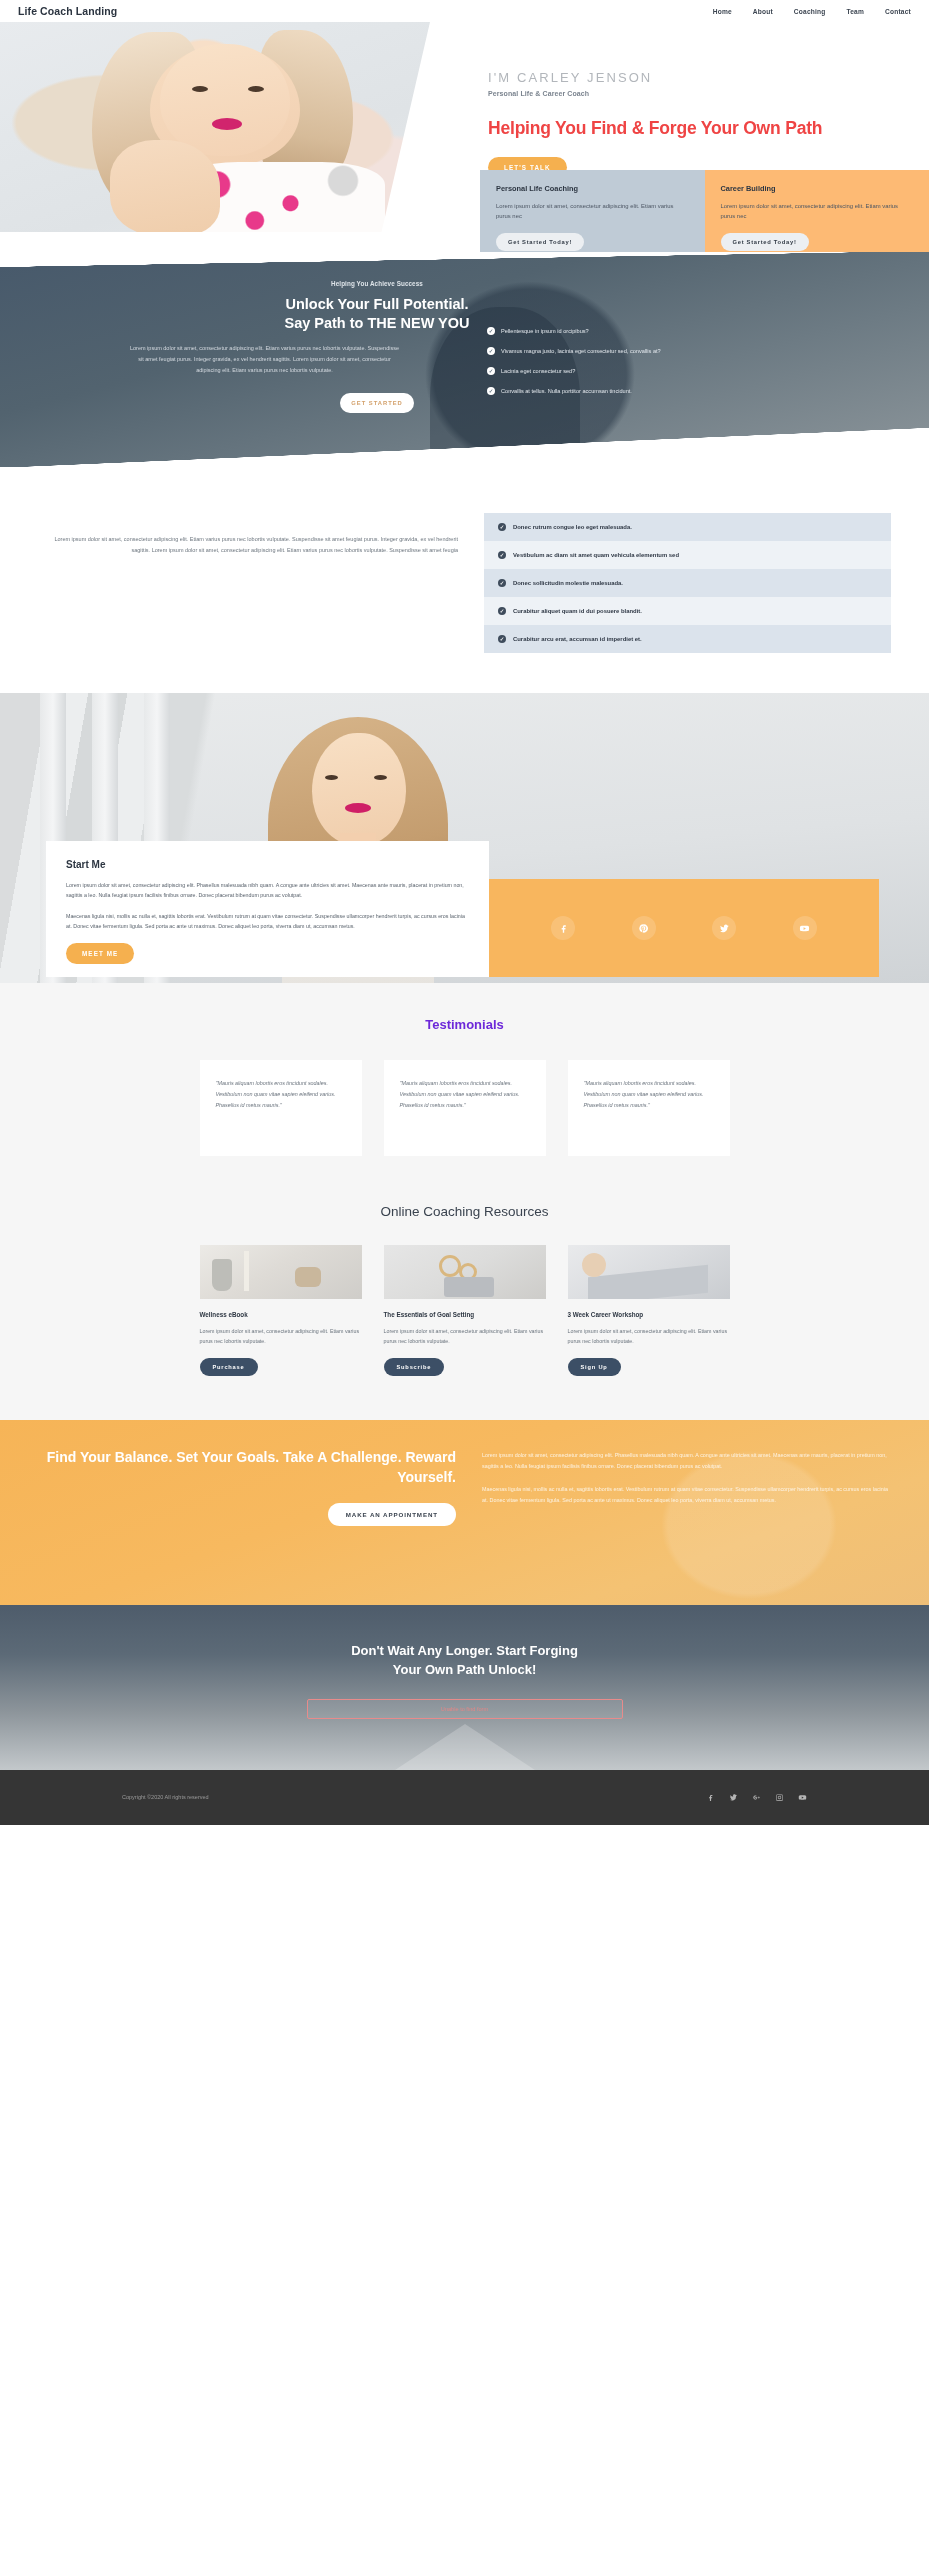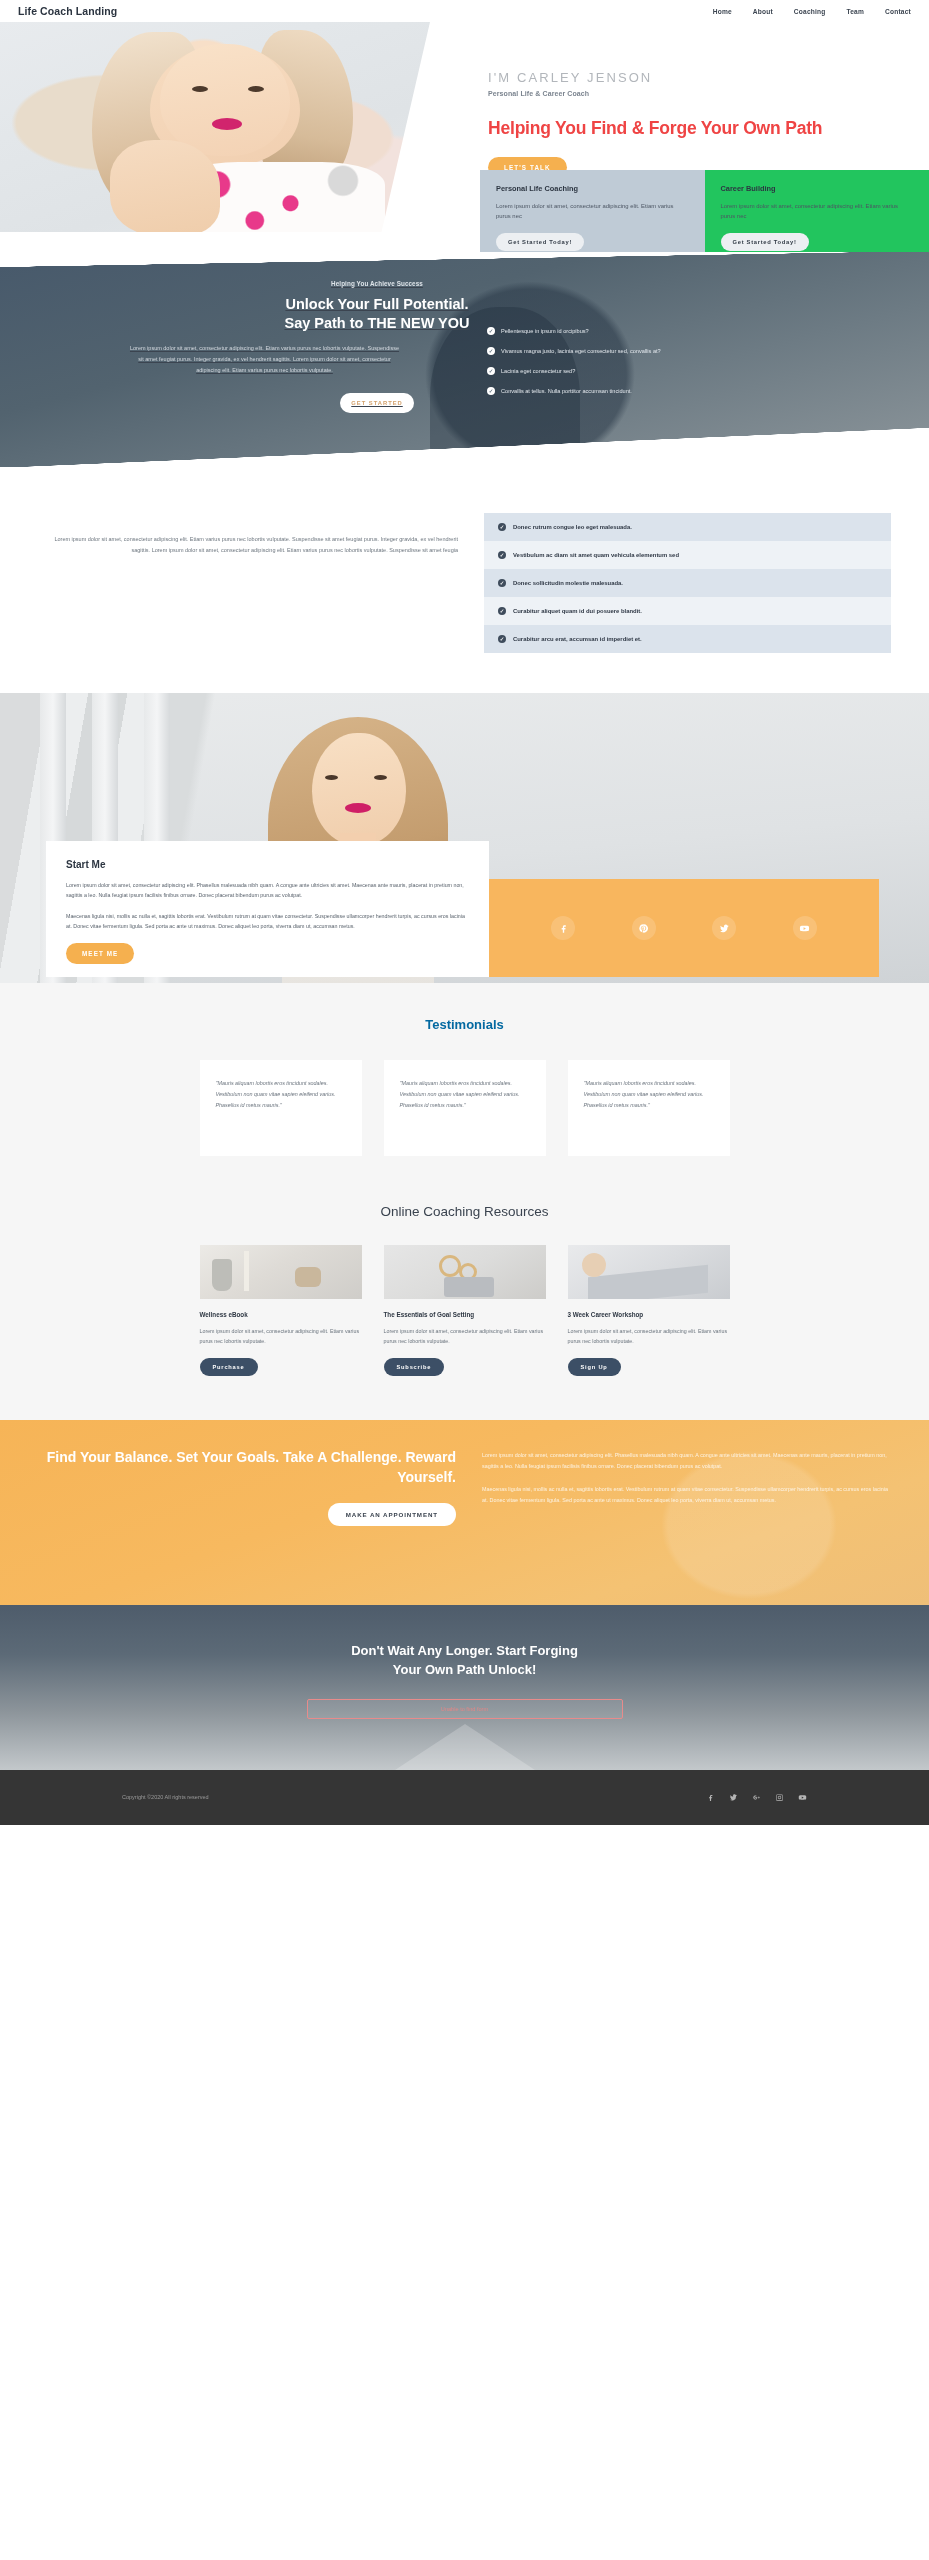--- a/index.html
+++ b/index.html
@@ -63,39 +63,39 @@
   .hero-content{position:absolute;left:488px;top:48px;width:420px;}
   .kicker{font-size:13px;letter-spacing:2.1px;color:#b2b6bb;font-weight:400;}
   .subkicker{font-size:7px;color:#7b848f;margin-top:5px;font-weight:bold;letter-spacing:.1px;}
   .hero-h1{font-size:17.5px;font-weight:bold;color:#ef4444;margin-top:21px;letter-spacing:-.2px;}
   .btn-orange{display:inline-block;background:#f5b04f;color:#fff;border:none;
     border-radius:20px;padding:7px 16px;font-size:6.3px;font-weight:bold;
     letter-spacing:1.1px;margin-top:18px;cursor:pointer;}
   .cards{position:absolute;left:480px;top:148px;right:0;display:flex;height:86px;}
   .card{flex:1;padding:14px 16px 0 16px;}
   .card.a{background:#bfcbd6;}
-  .card.b{background:#22c55e;}
+  .card.b{background:#fdba74;}
   .card h3{font-size:7.4px;font-weight:bold;color:#2d3642;}
   .card p{font-size:5.9px;line-height:1.75;color:#4c5663;margin-top:8px;}
   .btn-ghost{display:inline-block;background:#eceff2;color:#333c47;border:none;
     border-radius:14px;padding:6px 12px;font-size:5.8px;font-weight:bold;
     letter-spacing:.7px;margin-top:11px;cursor:pointer;}
 
   
   .unlock{position:relative;height:215px;overflow:hidden;
     background:linear-gradient(165deg,#47596b 0%,#52636f 35%,#6d7b84 65%,#8d969b 100%);}
   .unlock .bgfig{position:absolute;left:300px;top:-20px;width:460px;height:260px;
     background:radial-gradient(ellipse 38% 60% at 50% 55%, rgba(40,55,70,.55) 0 55%, transparent 60%);}
   .unlock .bgfig2{position:absolute;left:430px;top:55px;width:150px;height:200px;
     border-radius:45% 45% 30% 30%;background:rgba(30,44,58,.35);}
   .unlock .slant{position:absolute;left:0;bottom:-1px;width:100%;height:40px;
     background:linear-gradient(to bottom right,transparent 49.6%,#ffffff 50%);}
   .unlock .topslant{position:absolute;left:0;top:-1px;width:100%;height:16px;
     background:linear-gradient(to top left,transparent 49.6%,#ffffff 50%);}
-  .u-inner{position:absolute;left:0;top:0;width:100%;padding-top:28px;text-decoration:underline;}
+  .u-inner{position:absolute;left:0;top:0;width:100%;padding-top:28px;}
   .u-kick{text-align:center;font-size:6.3px;color:#dfe5ea;font-weight:bold;
     letter-spacing:.1px;margin-left:-175px;}
   .u-h2{text-align:center;font-size:14.5px;line-height:1.32;color:#fff;font-weight:bold;
     margin-top:8px;margin-left:-175px;}
   .u-p{width:275px;margin:10px auto 0;margin-left:127px;font-size:5.5px;line-height:1.95;
     color:#d4dae0;text-align:center;}
   .btn-white{display:block;width:74px;margin:18px auto 0;margin-left:auto;margin-right:auto;
     background:#fff;color:#d3a06a;border:none;border-radius:16px;padding:7px 0;
     font-size:5.8px;font-weight:bold;letter-spacing:1px;text-align:center;cursor:pointer;}
   .u-list{position:absolute;left:487px;top:75px;width:400px;}
@@ -147,21 +147,21 @@
   .about-card p{font-size:5.3px;line-height:1.95;color:#5a636d;margin-top:10px;}
   .about-orange{position:absolute;left:489px;top:186px;right:50px;height:98px;background:#f8b65e;}
   .socials{position:absolute;left:489px;top:186px;right:50px;height:98px;
     display:flex;align-items:center;justify-content:space-around;padding:0 34px;}
   .soc{width:24px;height:24px;border-radius:50%;background:rgba(255,255,255,.16);
     display:flex;align-items:center;justify-content:center;color:#fff;cursor:pointer;}
   .soc svg{width:11px;height:11px;fill:#fff;}
 
   
   .testi{background:#f6f6f6;padding:34px 0 30px;}
-  .sec-title{text-align:center;font-size:13px;font-weight:bold;color:#0369a1;}
+  .sec-title{text-align:center;font-size:13px;font-weight:bold;color:#6d28d9;}
   .sec-title.light{font-weight:normal;font-size:13.5px;color:#3a434f;}
   .t-row{display:flex;gap:22px;justify-content:center;margin-top:28px;}
   .t-card{width:162px;height:96px;background:#fff;padding:18px 16px;}
   .t-card p{font-size:5.4px;line-height:2.05;color:#6b747e;font-style:italic;}
 
   
   .res{background:#f6f6f6;padding:18px 0 44px;}
   .r-row{display:flex;gap:22px;justify-content:center;margin-top:26px;}
   .r-card{width:162px;}
   .r-img{width:162px;height:54px;background:linear-gradient(160deg,#e4e5e6,#d4d6d8);position:relative;overflow:hidden;}

